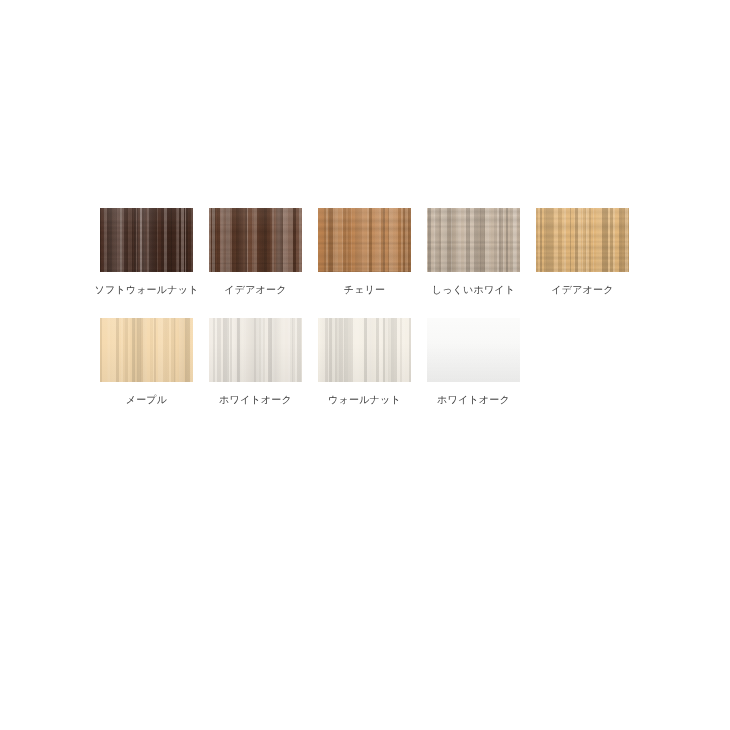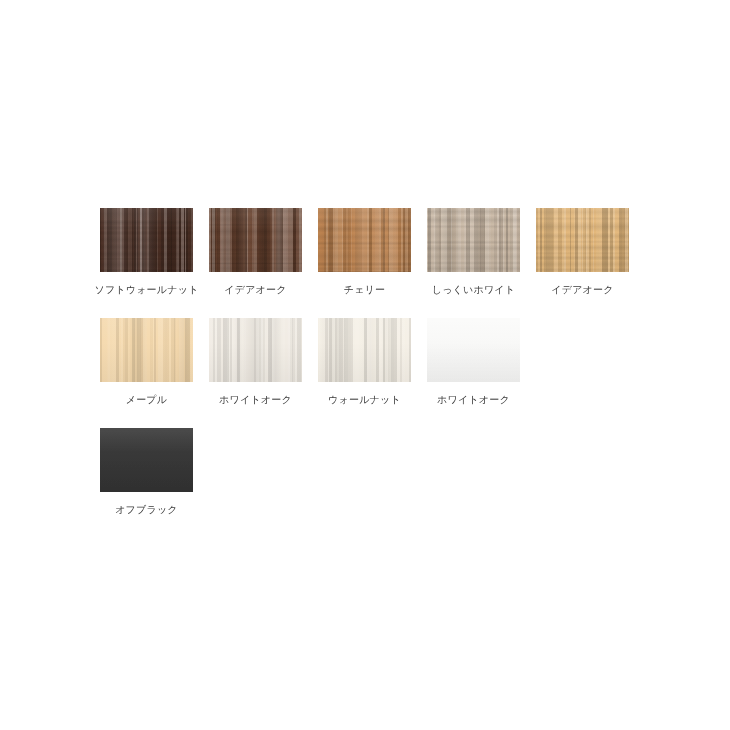--- a/index.html
+++ b/index.html
@@ -151,23 +151,14 @@
         <span class="swatch-chip" style="background: rgb(251, 251, 250);">
           <span class="grain" style="background-image: linear-gradient(rgba(255, 255, 255, 0.05) 0%, rgba(0, 0, 0, 0.03) 100%);"></span>
           <span class="grain" style="background-image: none;"></span>
           <span class="grain" style="background-image: none;"></span>
           <span class="grain" style="background-image: linear-gradient(rgba(255, 255, 255, 0.07) 0%, rgba(255, 255, 255, 0) 38%, rgba(0, 0, 0, 0.043) 100%);"></span>
         </span>
         <div class="swatch-label">ホワイトオーク</div>
       </div>
     </div>
     <div class="swatch-row">
-      <div class="swatch-cell">
-        <span class="swatch-chip" style="background: rgb(51, 51, 51);">
-          <span class="grain" style="background-image: linear-gradient(rgba(255, 255, 255, 0.05) 0%, rgba(0, 0, 0, 0.03) 100%);"></span>
-          <span class="grain" style="background-image: none;"></span>
-          <span class="grain" style="background-image: none;"></span>
-          <span class="grain" style="background-image: linear-gradient(rgba(255, 255, 255, 0.07) 0%, rgba(255, 255, 255, 0) 38%, rgba(0, 0, 0, 0.043) 100%);"></span>
-        </span>
-        <div class="swatch-label">オフブラック</div>
-      </div>
     </div>
   </div>
 
 </body></html>

